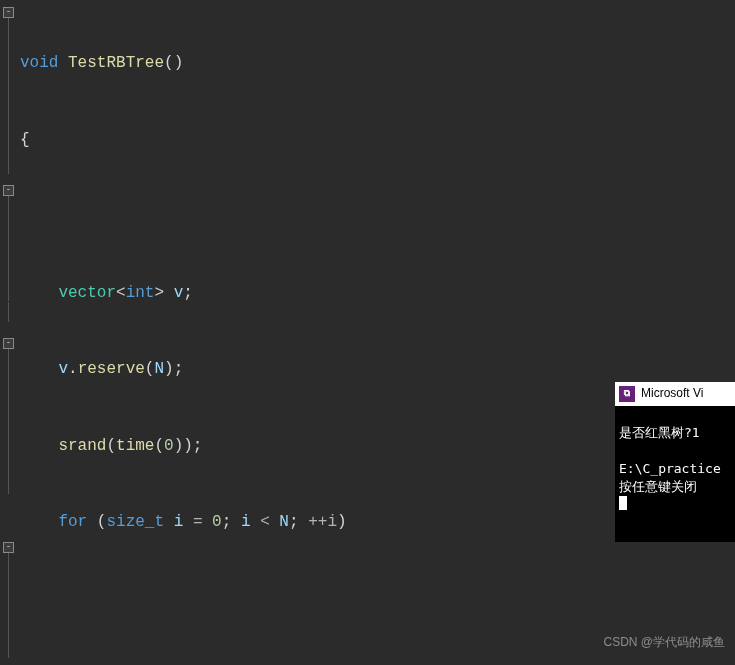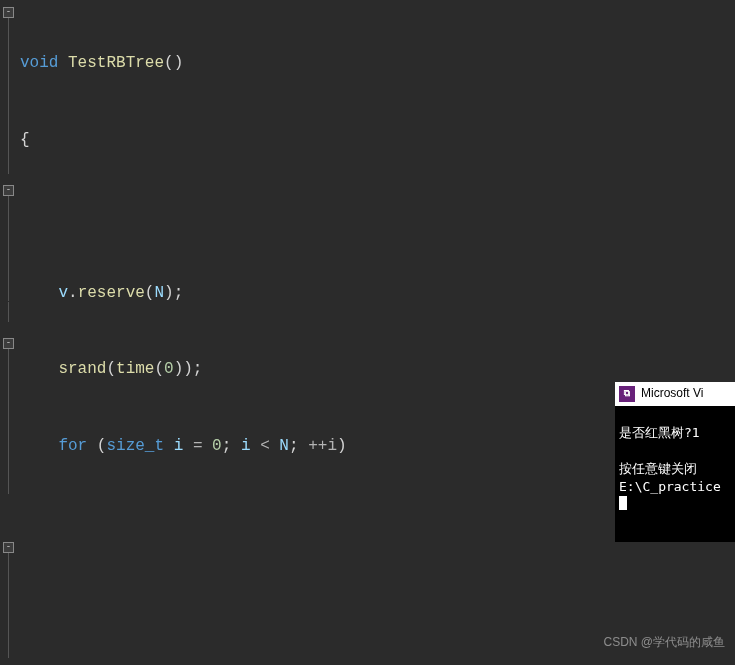--- a/index.html
+++ b/index.html
@@ -69,20 +69,21 @@
     <div class="vline" style="top:302px;height:20px"></div>
     <div class="fold" style="top:338px">-</div>
     <div class="vline" style="top:349px;height:145px"></div>
     <div class="fold" style="top:542px">-</div>
     <div class="vline" style="top:553px;height:105px"></div>
   </div>
   <div class="code">
     <div class="ln"><span class="kw">void</span> <span class="fn">TestRBTree</span><span class="pun">()</span></div>
     <div class="ln"><span class="pun">{</span></div>
     <div class="ln"></div>
+    <div class="ln">    <span class="cls">vector</span><span class="pun">&lt;</span><span class="kw">int</span><span class="pun">&gt;</span> <span class="mem">v</span><span class="pun">;</span></div>
     <div class="ln">    <span class="mem">v</span><span class="pun">.</span><span class="fn">reserve</span><span class="pun">(</span><span class="mem">N</span><span class="pun">);</span></div>
     <div class="ln">    <span class="fn">srand</span><span class="pun">(</span><span class="fn">time</span><span class="pun">(</span><span class="num">0</span><span class="pun">));</span></div>
     <div class="ln">    <span class="kw">for</span> <span class="pun">(</span><span class="type">size_t</span> <span class="mem">i</span> <span class="op">=</span> <span class="num">0</span><span class="pun">;</span> <span class="mem">i</span> <span class="op">&lt;</span> <span class="mem">N</span><span class="pun">;</span> <span class="op">++i</span><span class="pun">)</span></div>
     <div class="ln">    </div>
     
     
     
     
     
     
@@ -102,19 +103,19 @@
 </div>
 
 <div class="console">
   <div class="console-title">
     <div class="vs-icon">⧉</div>
     <span>Microsoft Vi</span>
   </div>
   <div class="console-body">
     <div>是否红黑树?1</div>
     <div style="height:18px"></div>
+    <div>E:\C_practice</div>
     <div>按任意键关闭</div>
-    <div>E:\C_practice</div>
     <span class="cursor"></span>
   </div>
 </div>
 
 <div class="watermark">CSDN @学代码的咸鱼</div>
 
 </body></html>

